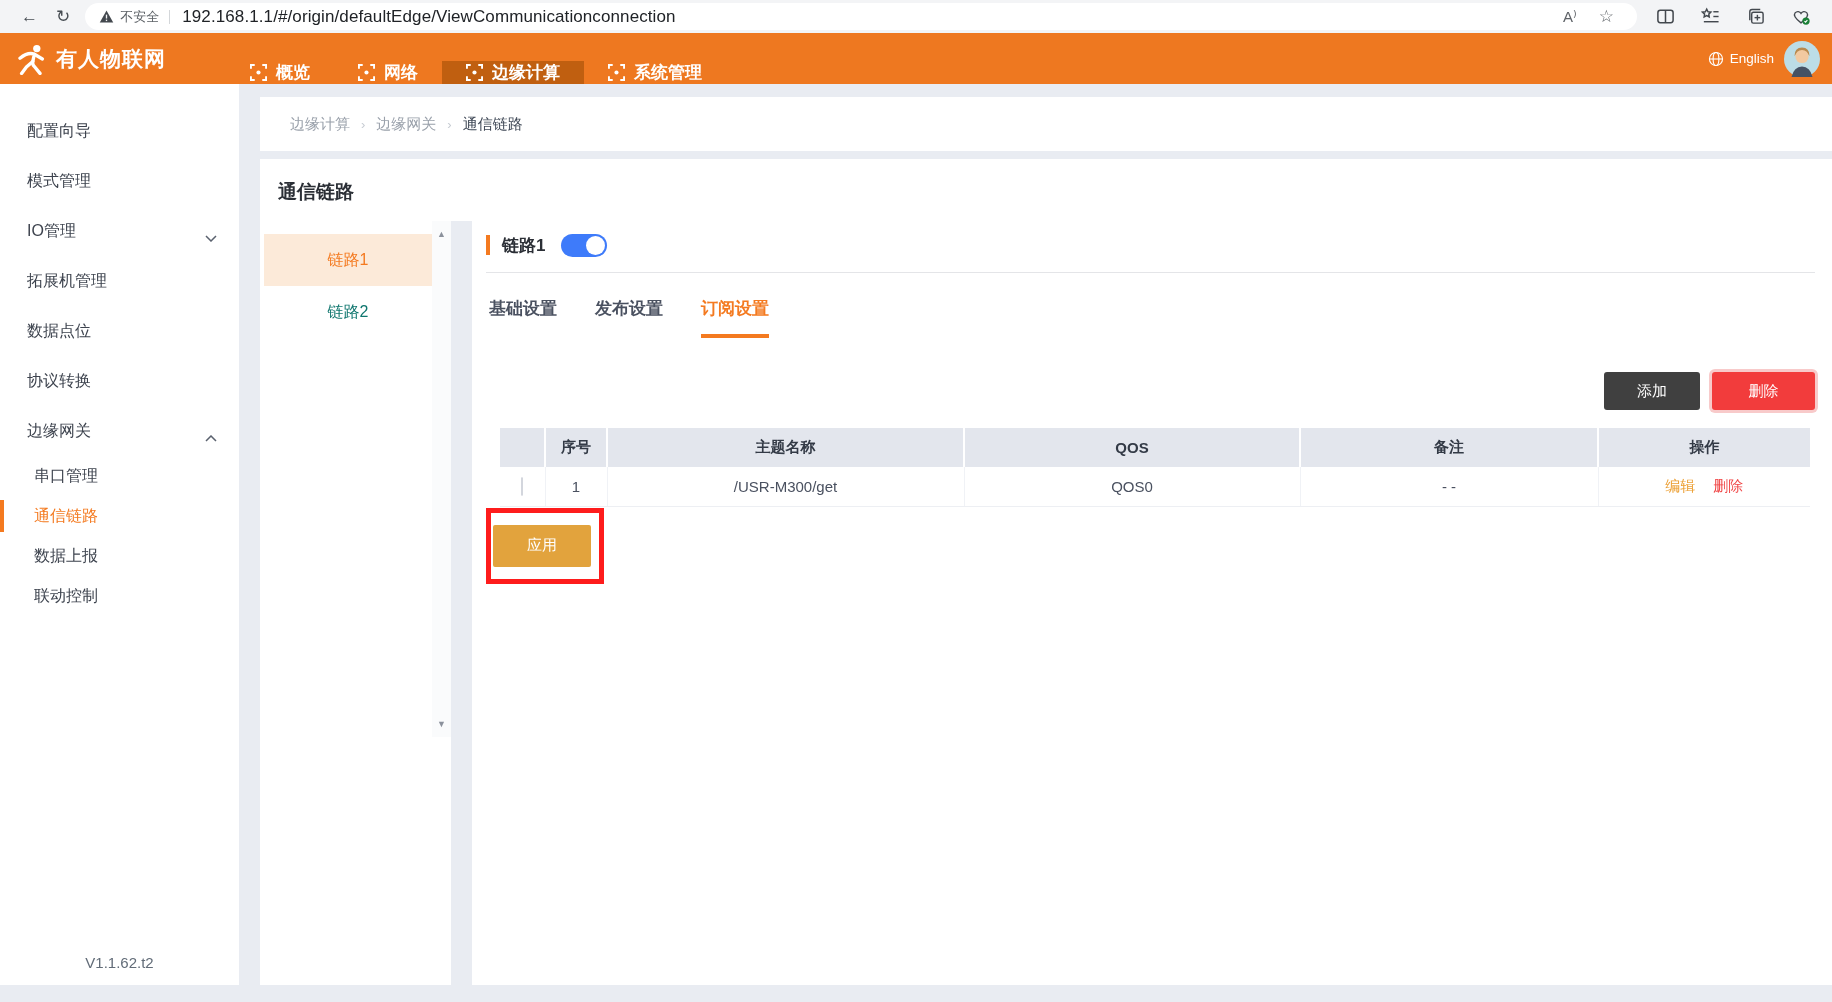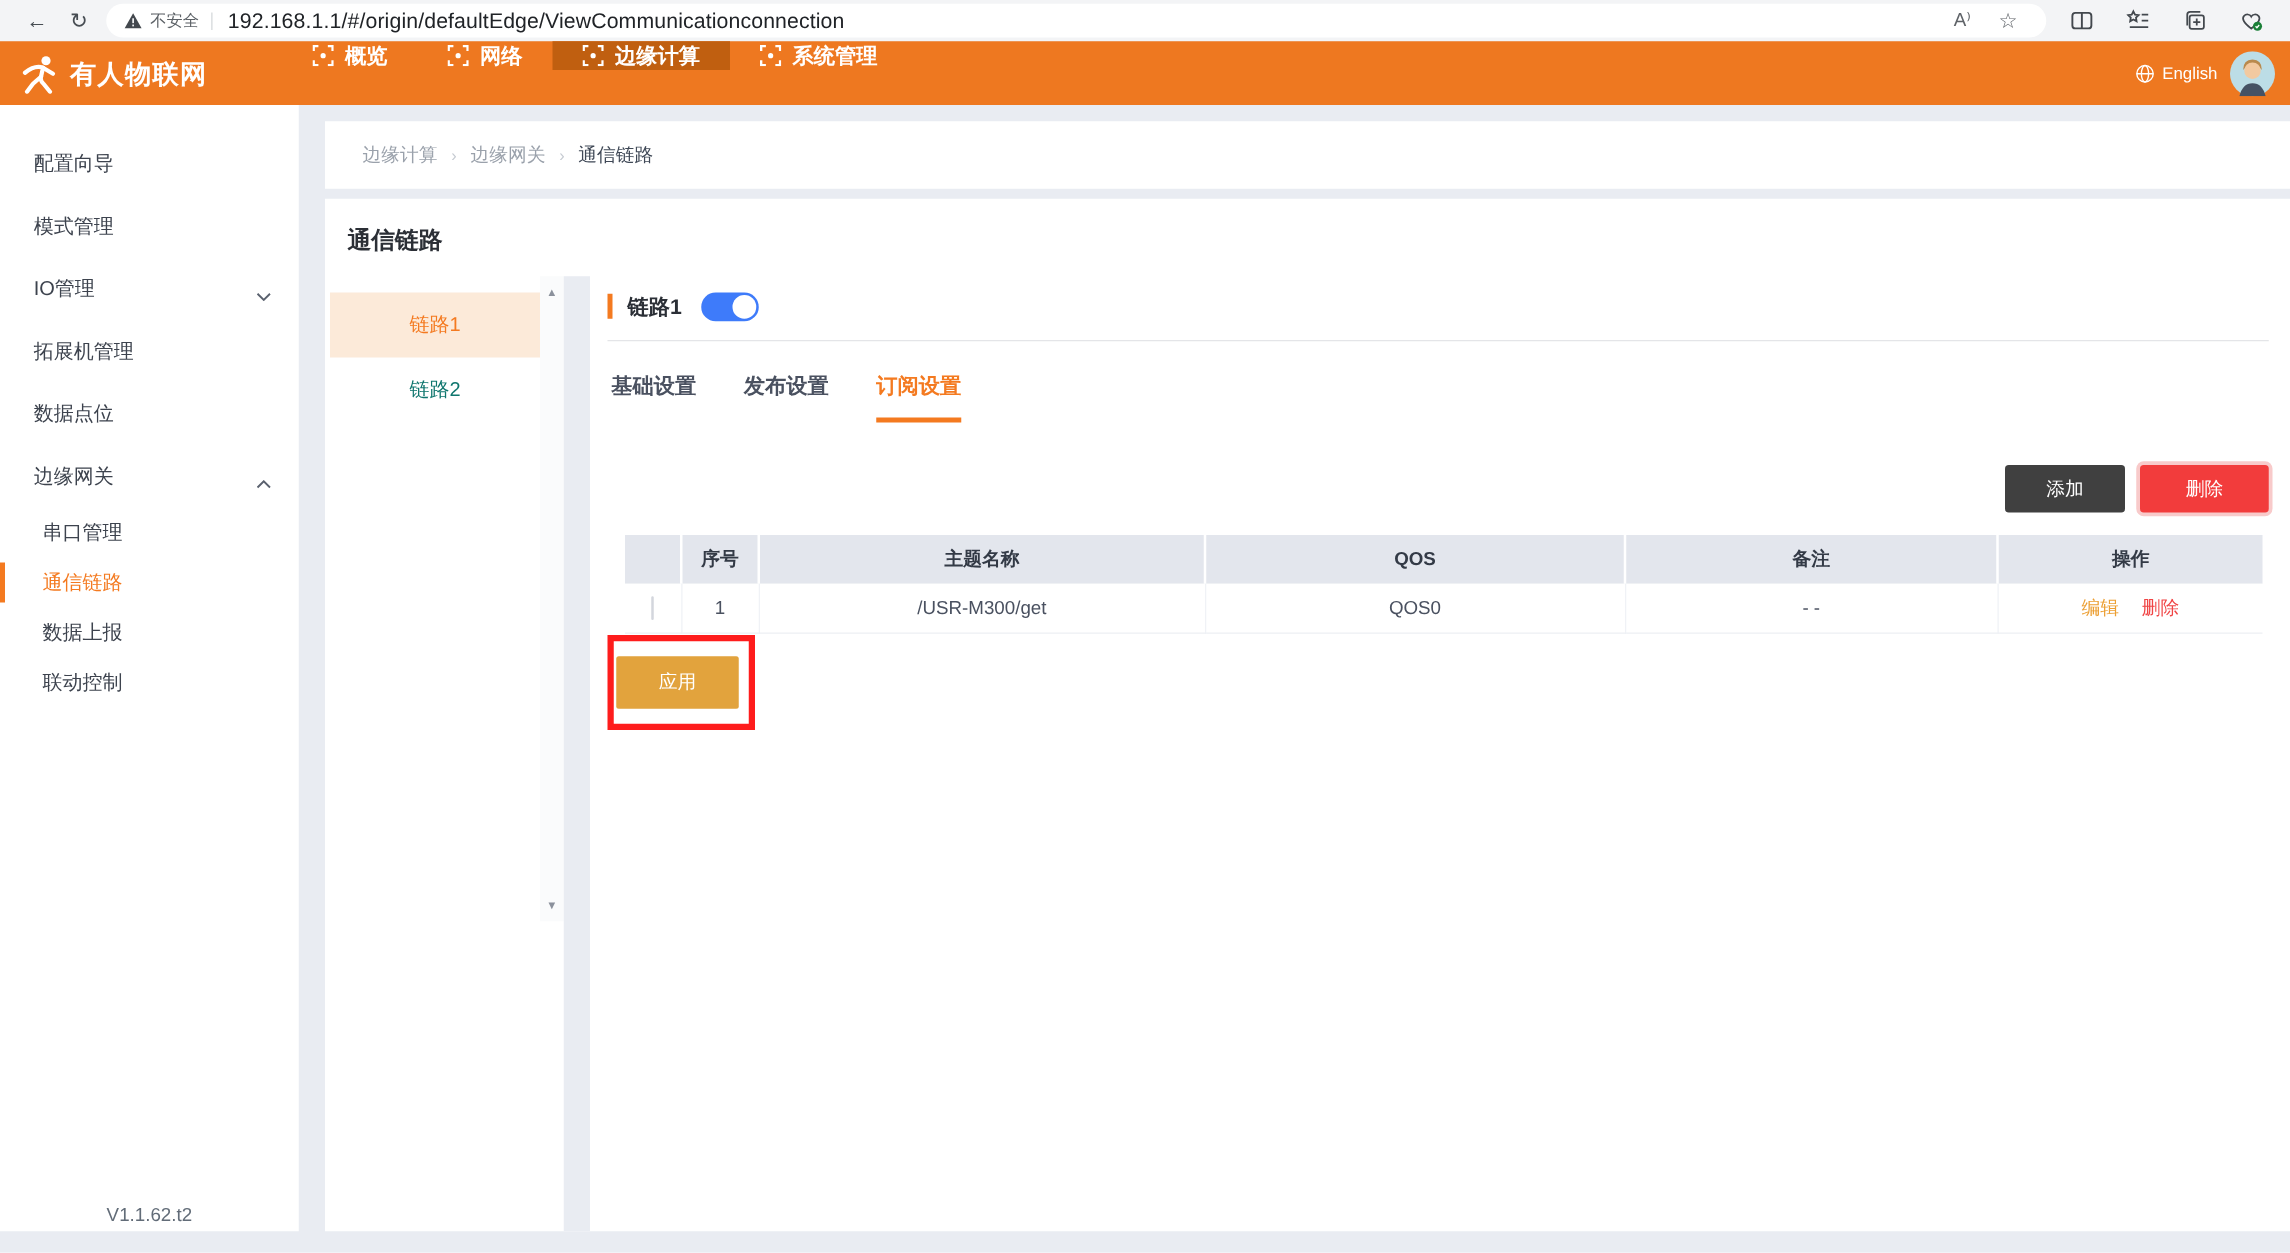--- a/index.html
+++ b/index.html
@@ -14,35 +14,35 @@
   .pill-sep { width:1px; height:14px; background:#d4d7da; margin-right:12px; }
   .url { color:#202327; font-size:17px; letter-spacing:.1px; flex:1; }
   .pill-right { display:flex; align-items:center; gap:4px; }
   .pill-right .b-icon { font-size:15px; }
   .bar-right { display:flex; align-items:center; gap:8px; padding-left:4px; }
   .bar-right svg { display:block; }
 
   
   .navbar { height:51px; background:#ee7820; display:flex; align-items:stretch; color:#fff; }
   .brand { display:flex; align-items:center; gap:8px; margin-left:16px; width:196px; font-size:21px; font-weight:bold; letter-spacing:1px; }
-  .nav-tabs { display:flex; align-items:flex-start; margin-left:14px;font-family:Liberation Mono, monospace; }
+  .nav-tabs { display:flex; align-items:flex-end; margin-left:14px;font-family:Liberation Mono, monospace; }
   .nav-tab { display:flex; align-items:center; gap:9px; padding:0 24px; font-size:17px; font-weight:bold; cursor:pointer; }
   .nav-tab.active { background:#c05f10; }
   .nav-right { margin-left:auto; display:flex; align-items:center; gap:10px; margin-right:12px; }
   .lang { display:flex; align-items:center; gap:6px; font-size:13.5px; cursor:pointer; }
 
   
   .layout { display:flex; height:901px; }
   .sidebar { width:239px; background:#fff; position:relative; flex-shrink:0; padding-top:22px; }
   .side-item { height:50px; display:flex; align-items:center; padding-left:27px; font-size:16px; color:#3d434e; position:relative; cursor:pointer; }
   .side-item.child { height:40px; padding-left:34px; }
   .side-item.active { color:#f47a20; }
   .active-bar { position:absolute; left:0; top:4px; width:4px; height:32px; background:#f47a20; }
   .side-chevron { position:absolute; right:22px; top:50%; margin-top:-3px; }
-  .version { position:absolute; bottom:4px; width:100%; text-align:center; color:#626c78; font-size:15px; }
+  .version { position:absolute; bottom:14px; width:100%; text-align:center; color:#626c78; font-size:15px; }
 
   .main { flex:1; padding-left:21px; display:flex; flex-direction:column; }
   .breadcrumb-card { background:#fff; height:54px; margin-top:13px; display:flex; align-items:center; padding-left:30px; flex-shrink:0; }
   .breadcrumb { font-size:15px; color:#9aa1ab; display:flex; align-items:center; gap:11px; }
   .crumb-sep { color:#c6cbd2; font-size:13px; }
   .crumb-current { color:#3f4856; }
 
   .main-card { background:#fff; margin-top:8px; flex:1; display:flex; flex-direction:column; overflow:hidden; }
   .page-title { font-size:19px; font-weight:bold; color:#2b2f36; padding:20px 0 16px 18px; }
   .content-row { display:flex; flex:1; }
@@ -242,20 +242,23 @@
       <span>IO管理</span>
       <span class="side-chevron"><svg width="12" height="7" viewBox="0 0 12 7" fill="none" stroke="#5a616e" stroke-width="1.5">
             <path d="M1 1 L6 6 L11 1"></path>
           </svg></span>
     </div>
     <div class="side-item">
         <span>拓展机管理</span>
       </div>
     <div class="side-item">
         <span>数据点位</span>
+      </div>
+    <div class="side-item">
+        <span>协议转换</span>
       </div>
     <div class="side-item">
       <span>边缘网关</span>
       <span class="side-chevron"><svg width="12" height="7" viewBox="0 0 12 7" fill="none" stroke="#5a616e" stroke-width="1.5">
             <path d="M1 6 L6 1 L11 6"></path>
           </svg></span>
     </div>
     <div class="side-item child">
         <span>串口管理</span>
       </div>

